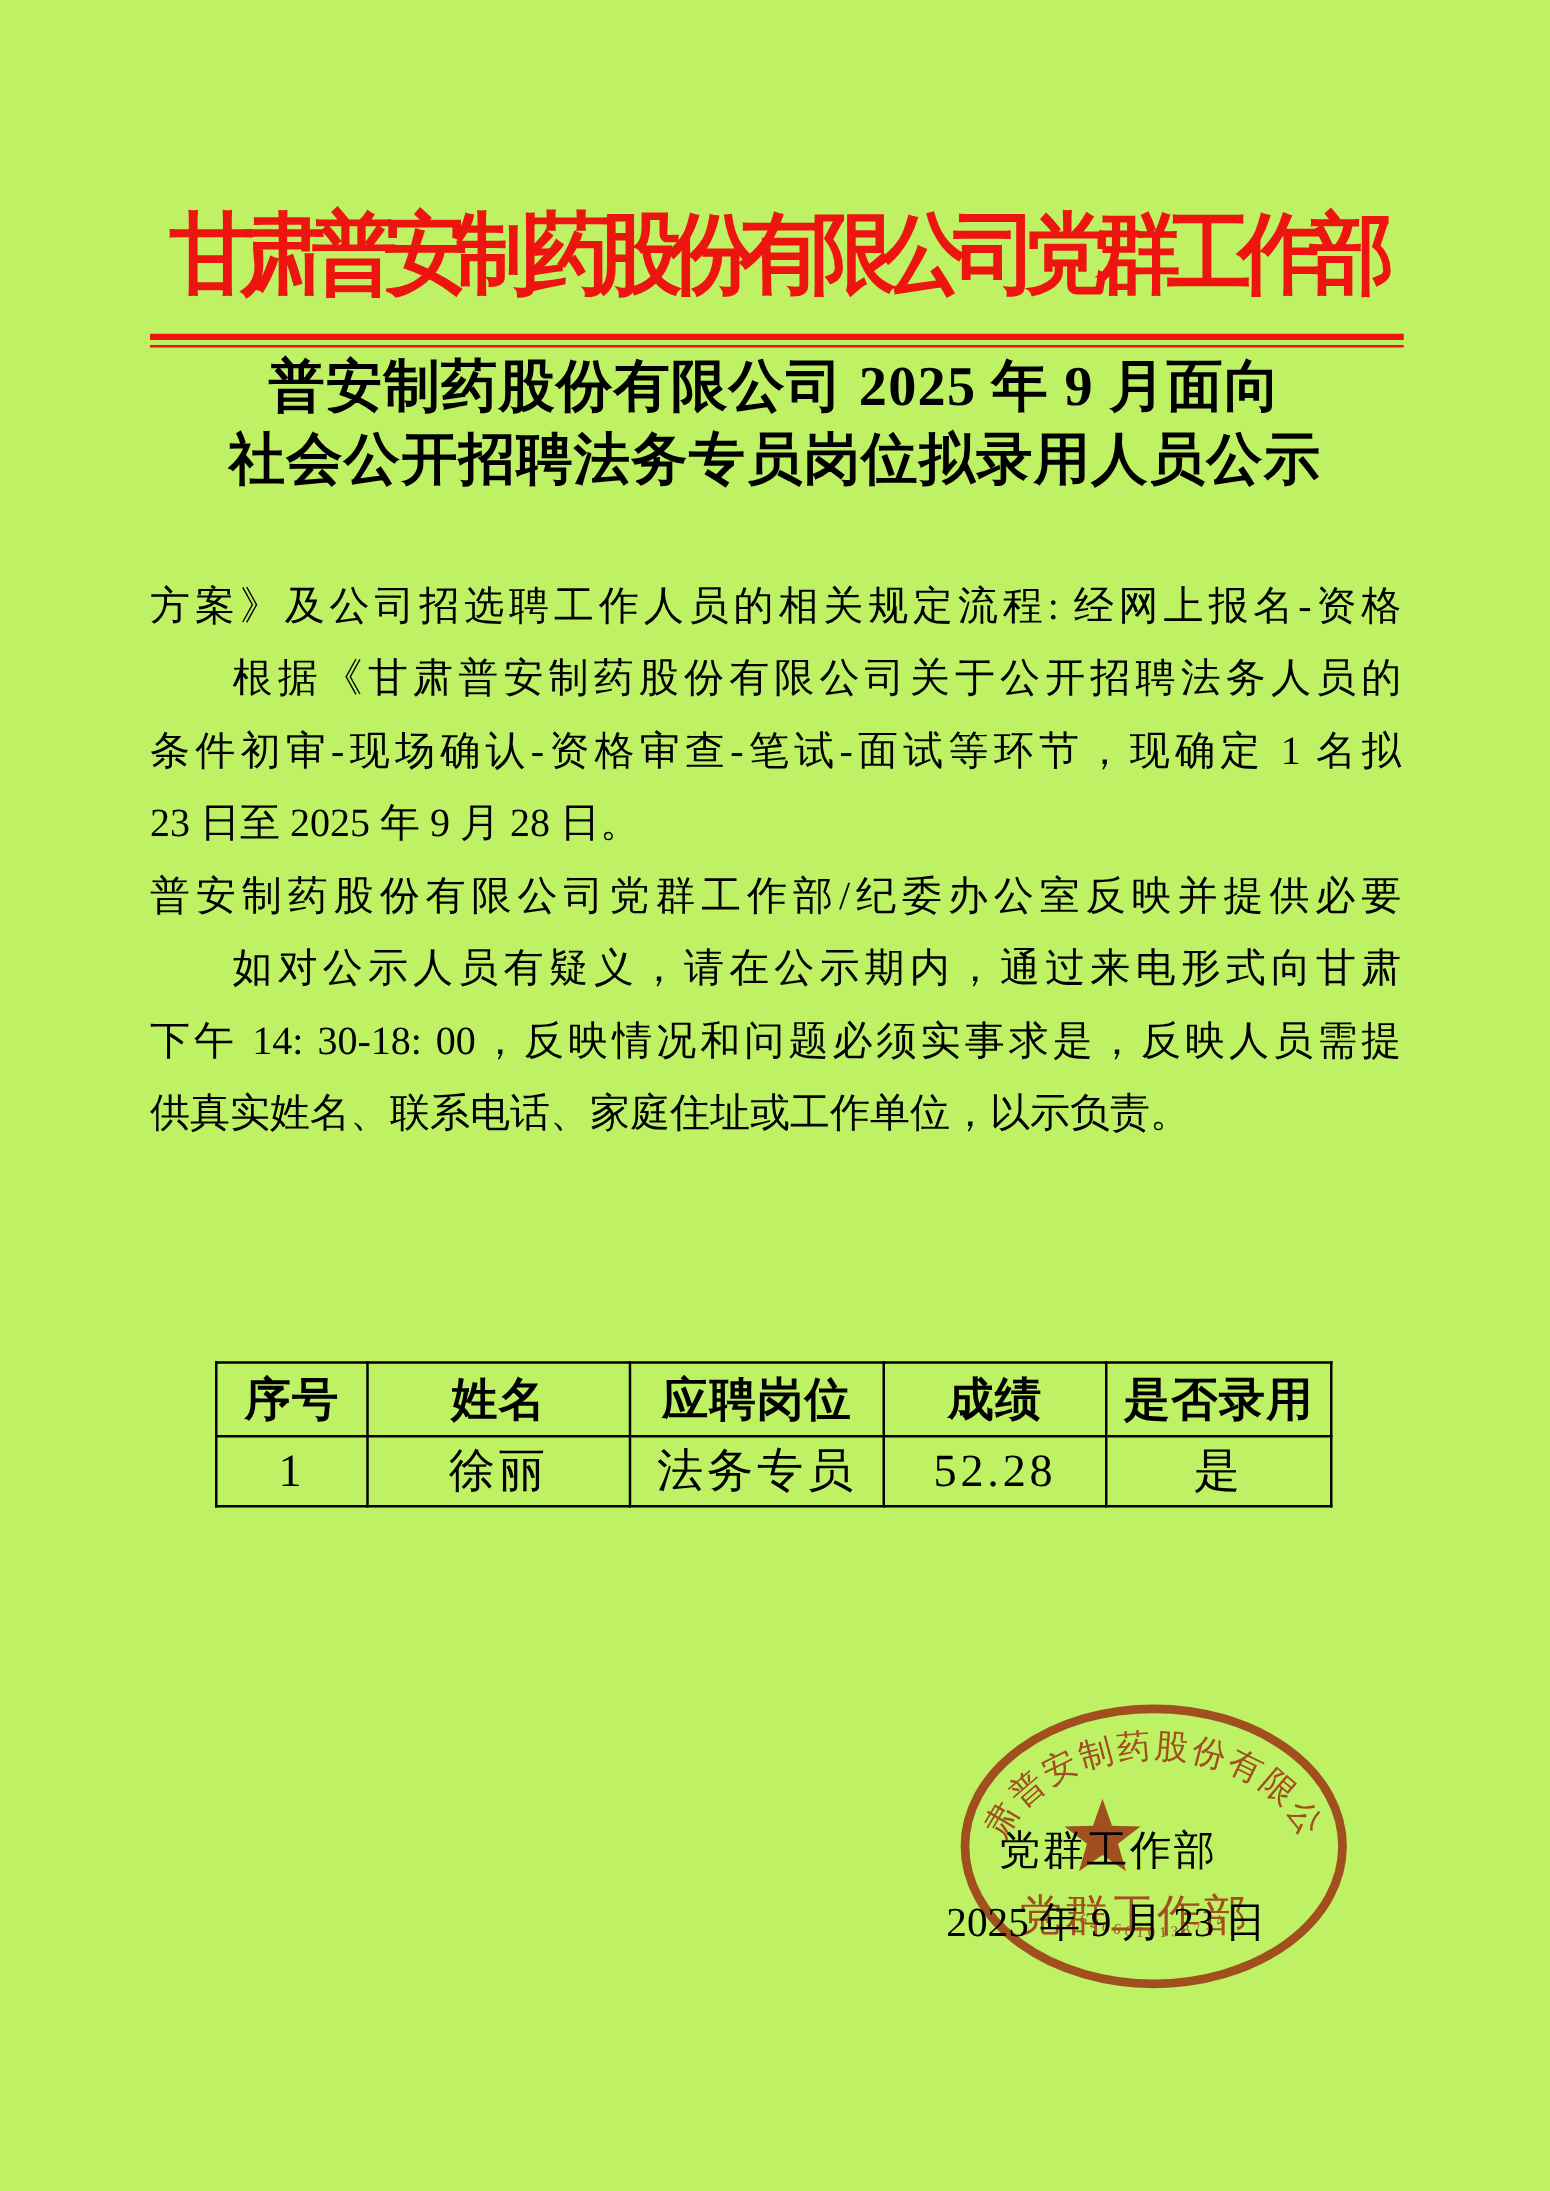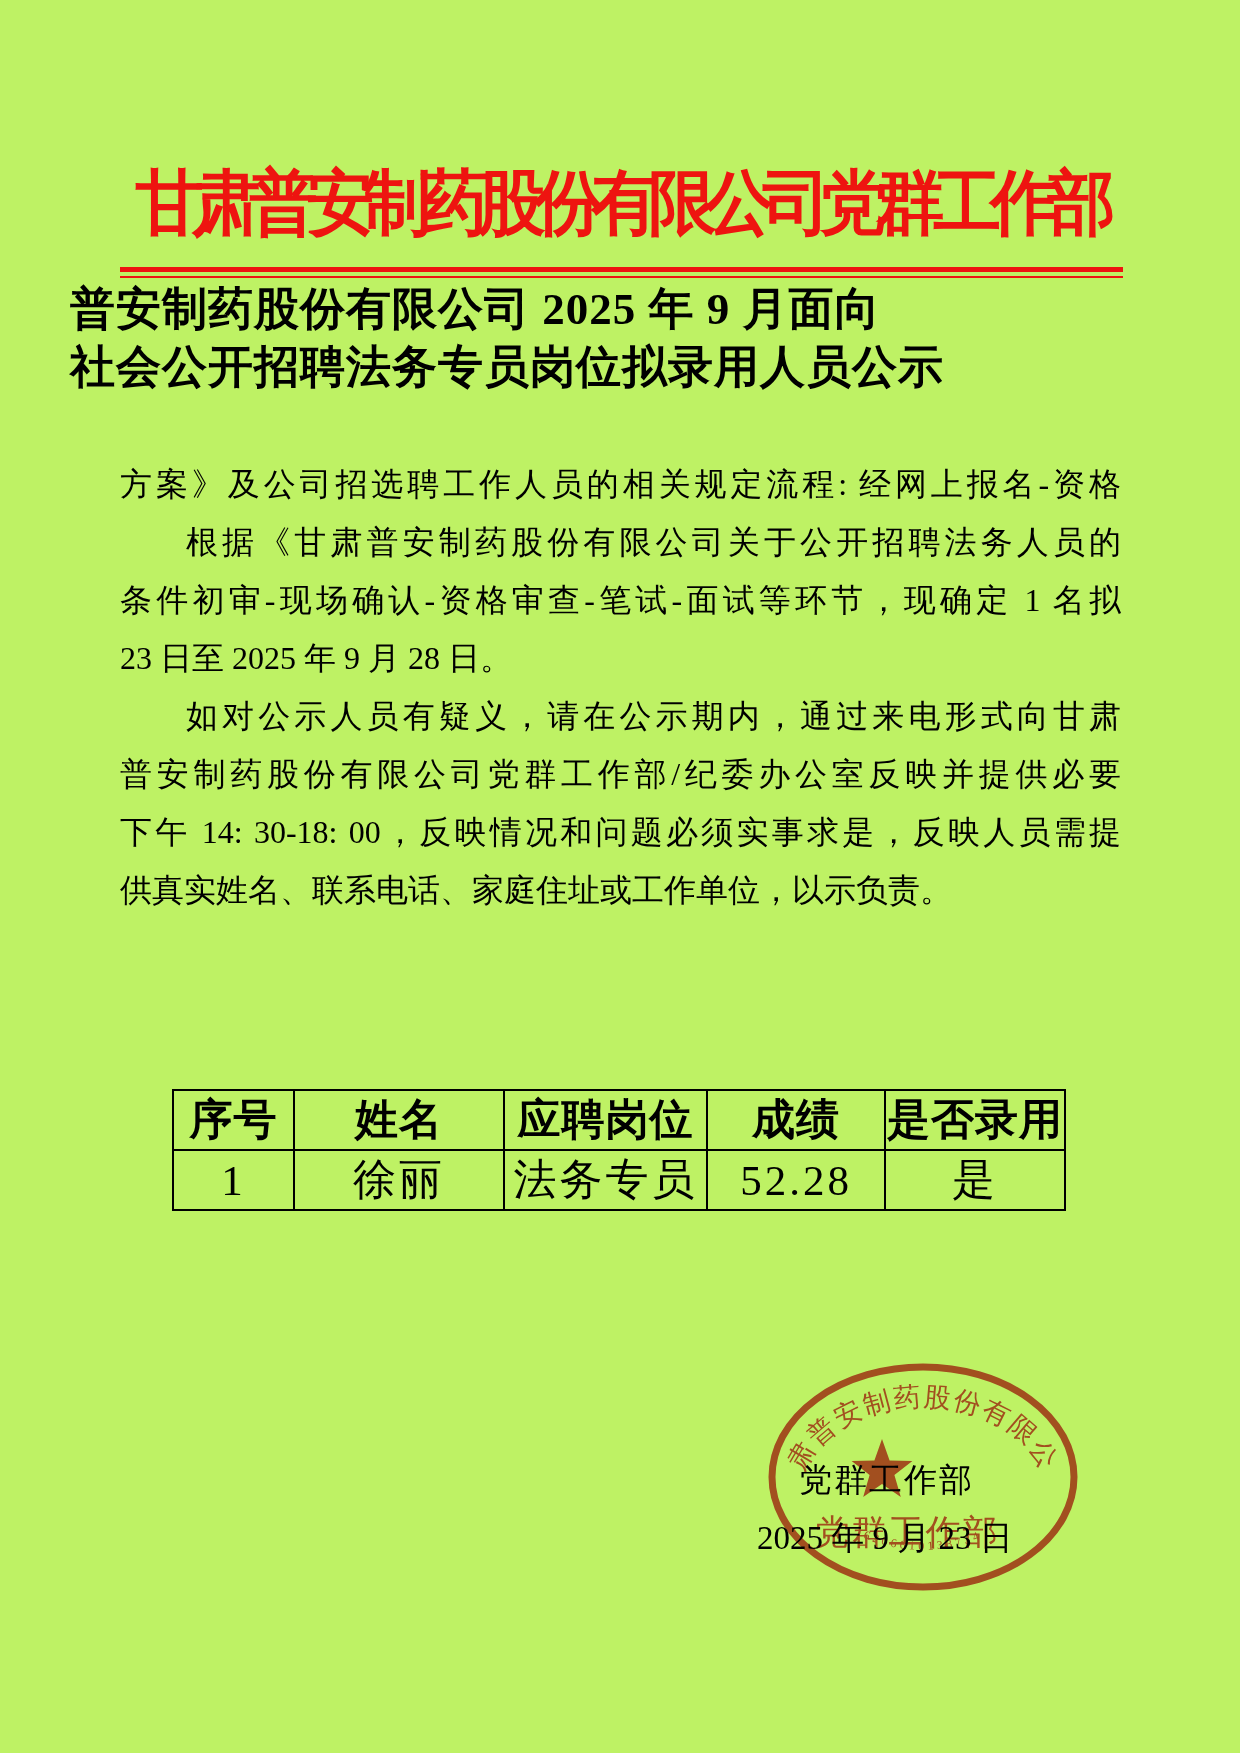--- a/index.html
+++ b/index.html
@@ -19,41 +19,41 @@
     transform:scaleY(1.04); transform-origin:top center;
   }
   .red-rule {
     position:absolute; top:267px; left:120px; width:1003px; height:11px;
     border-top:5px solid #ee1410; border-bottom:2px solid #ee1410;
   }
 
   
   .doc-title {
     position:absolute; top:280px; left:70px; width:1100px;
-    font-weight:bold; font-size:45px; line-height:58px;
+    text-align:center; font-weight:bold; font-size:45px; line-height:58px;
     letter-spacing:1px;
   }
 
   
   .body-text {
     position:absolute; top:455px; left:120px; width:1001px;
     font-size:32px; line-height:58px;
   }
   .body-line { width:100%; text-align:justify; text-align-last:justify; white-space:nowrap; }
   .body-line.no-just { text-align-last:left; }
   .body-line.indent { text-indent:66px; }
 
   
   .results-table {
     position:absolute; top:1089px; left:172px;
     border-collapse:collapse; table-layout:fixed; width:892px;
   }
   .results-table td, .results-table th {
     border:2px solid #000; text-align:center; vertical-align:middle;
-    font-size:43px; padding:0; overflow:hidden;
+    font-size:37px; padding:0; overflow:hidden;
   }
   .results-table th { height:59px; font-weight:bold; letter-spacing:1px; }
   .results-table td { height:56px; font-weight:normal; letter-spacing:3px; }
 
   
   .sig-dept {
     position:absolute; top:1458px; left:799px; font-size:33px; letter-spacing:2px;
     white-space:nowrap;
   }
   .sig-date {
@@ -79,22 +79,22 @@
   <div class="doc-title">
     <div>普安制药股份有限公司 2025 年 9 月面向</div>
     <div>社会公开招聘法务专员岗位拟录用人员公示</div>
   </div>
 
   <div class="body-text">
     <div class="body-line">方案》及公司招选聘工作人员的相关规定流程: 经网上报名-资格</div>
     <div class="body-line indent">根据《甘肃普安制药股份有限公司关于公开招聘法务人员的</div>
     <div class="body-line">条件初审-现场确认-资格审查-笔试-面试等环节，现确定 1 名拟</div>
     <div class="body-line no-just">23 日至 2025 年 9 月 28 日。</div>
+    <div class="body-line">普安制药股份有限公司党群工作部/纪委办公室反映并提供必要</div>
     <div class="body-line indent">如对公示人员有疑义，请在公示期内，通过来电形式向甘肃</div>
-    <div class="body-line">普安制药股份有限公司党群工作部/纪委办公室反映并提供必要</div>
     <div class="body-line">下午 14: 30-18: 00，反映情况和问题必须实事求是，反映人员需提</div>
     <div class="body-line no-just">供真实姓名、联系电话、家庭住址或工作单位，以示负责。</div>
   </div>
 
   <table class="results-table">
     <colgroup>
       <col style="width:121px">
         <col style="width:210px">
         <col style="width:203px">
       <col style="width:178px">

